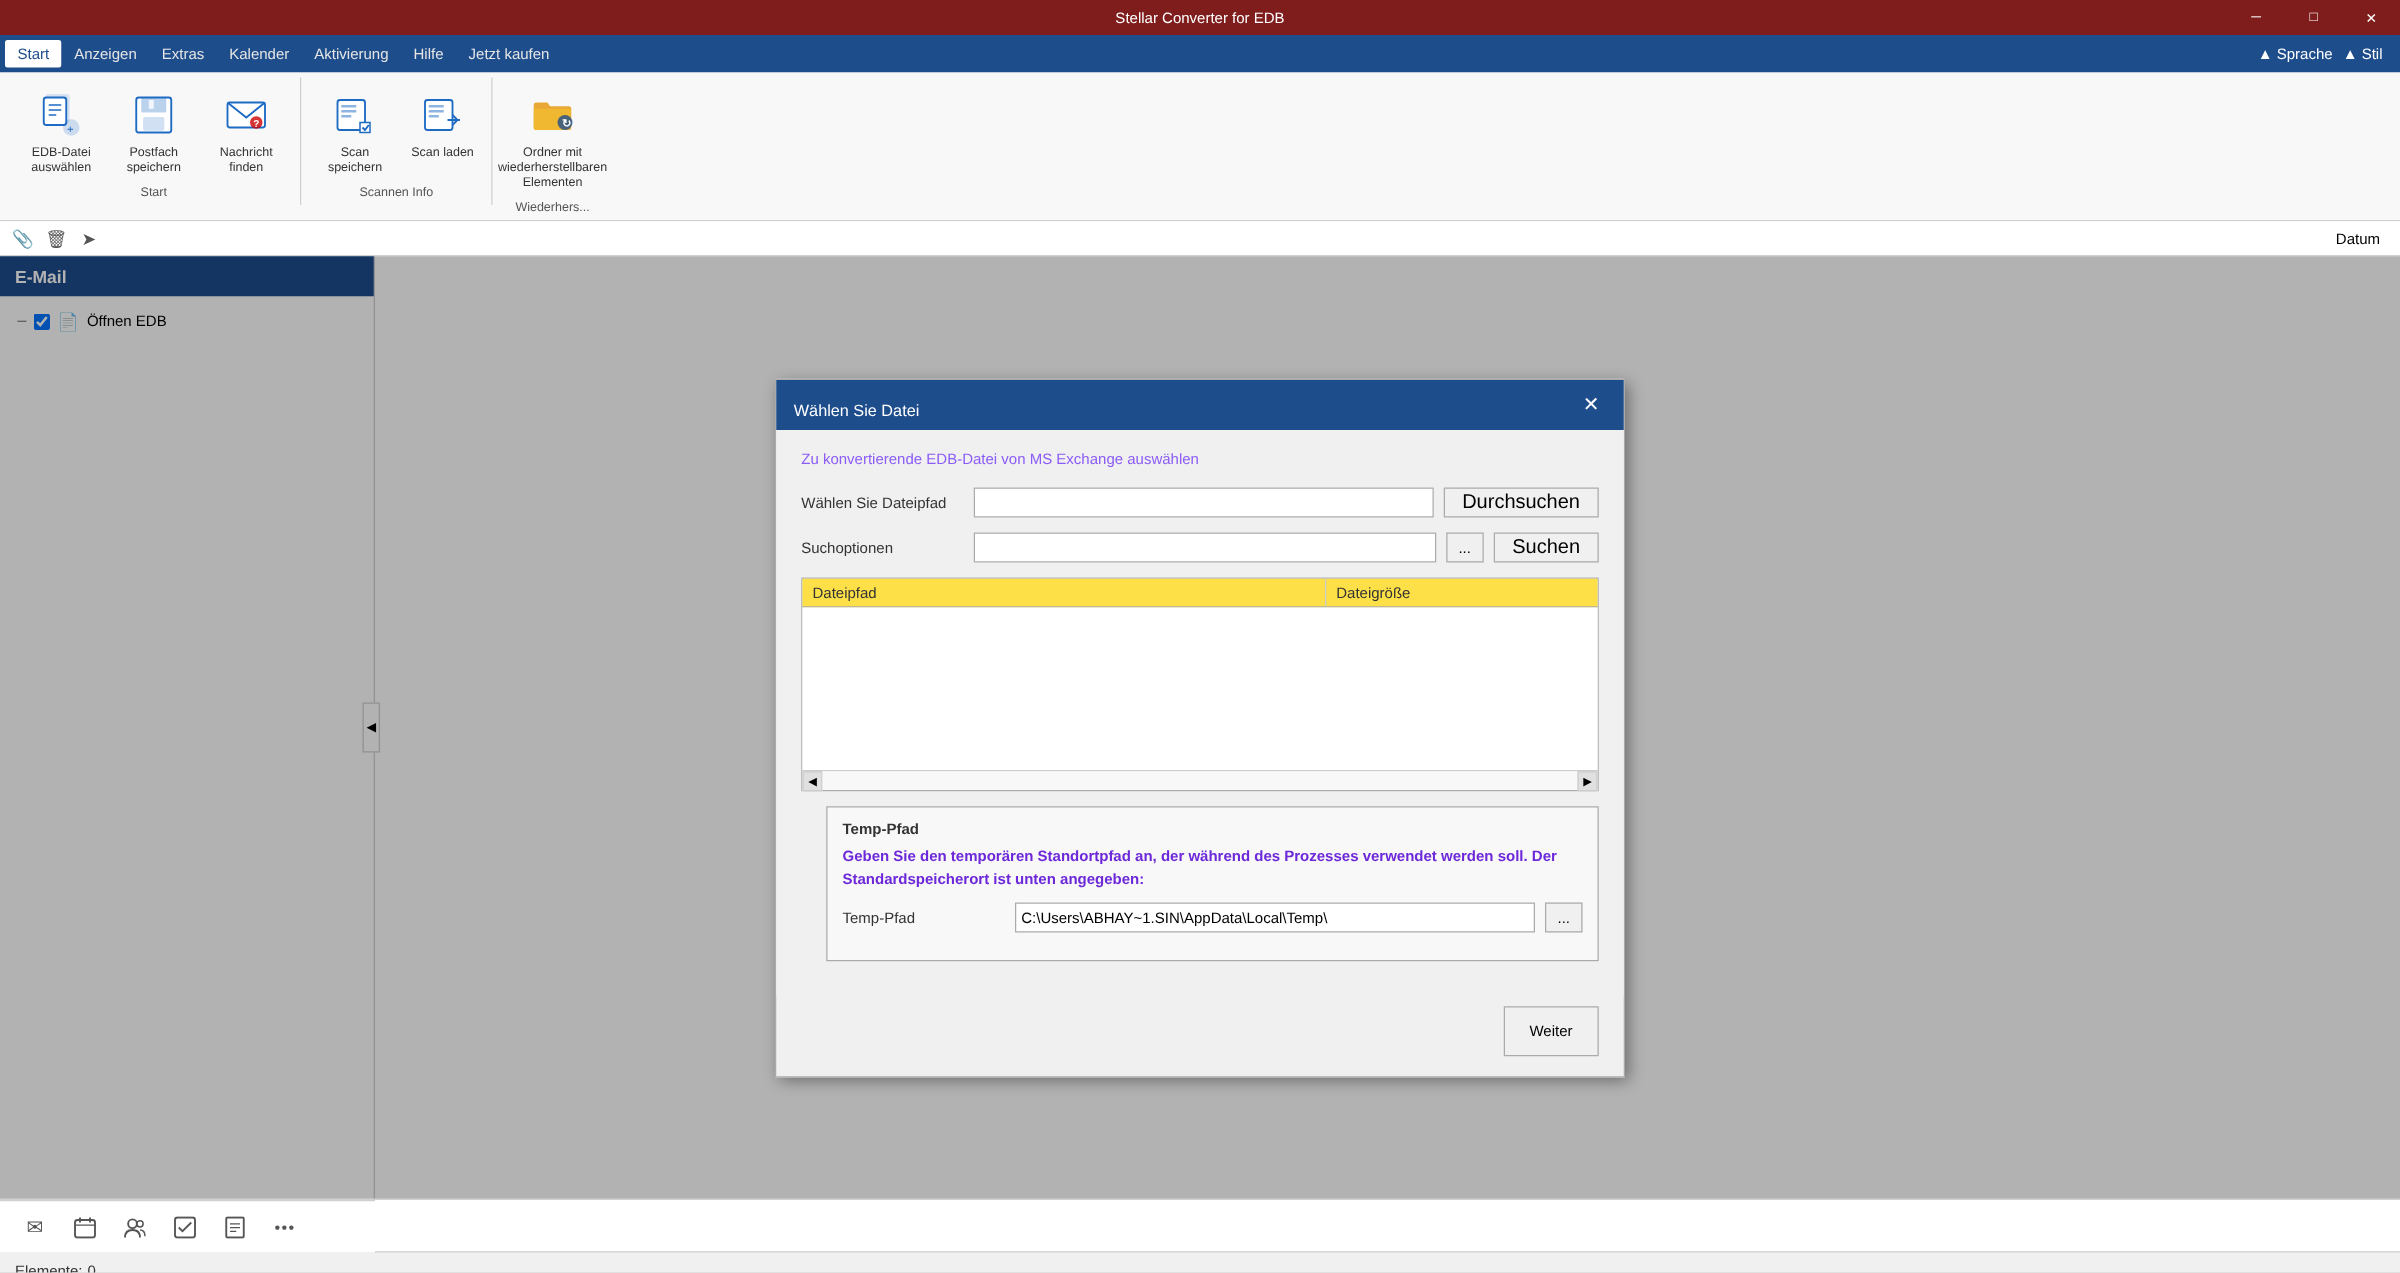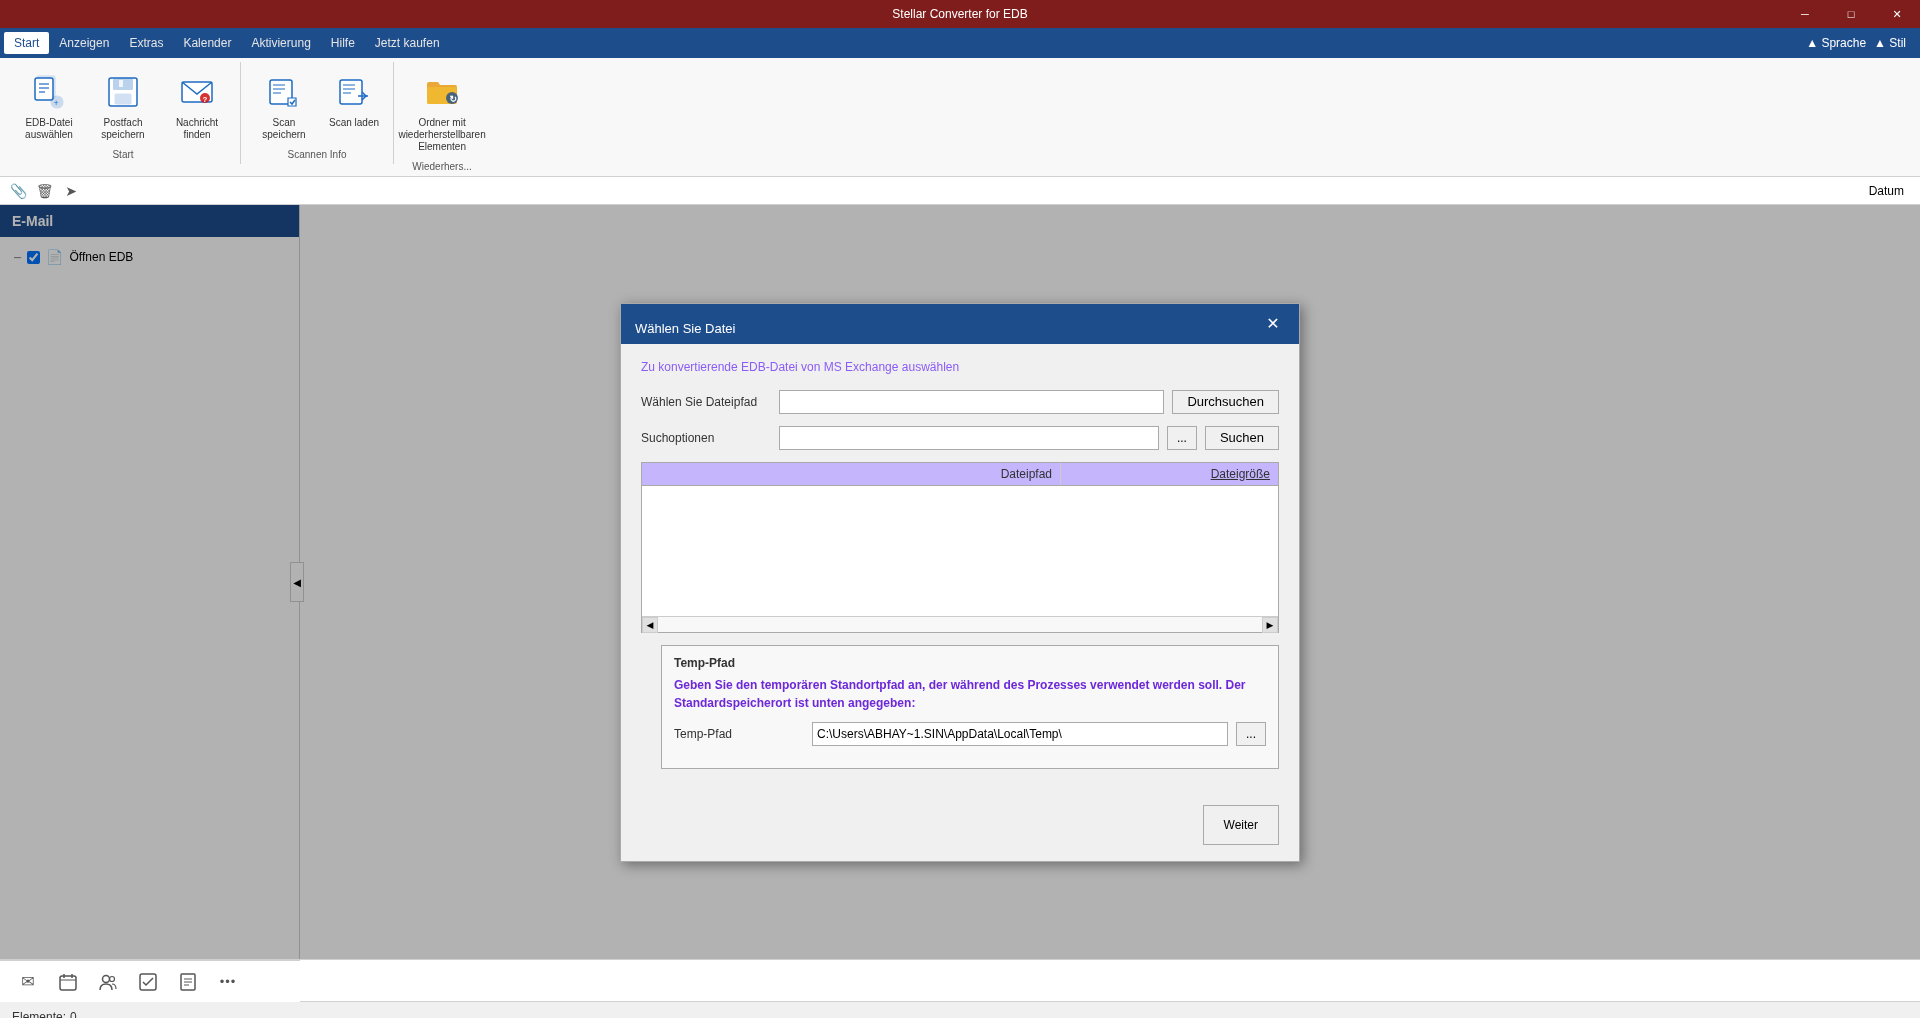--- a/index.html
+++ b/index.html
@@ -284,21 +284,21 @@
       background: white;
       padding: 0 4px;
       font-size: 12px;
       outline: none;
     }
     .btn {
       height: 24px;
       padding: 0 14px;
       background: #f0f0f0;
       border: 1px solid #aaa;
-      font-size: 13px;
+      font-size: 16px;
       cursor: pointer;
       white-space: nowrap;
     }
     .btn-small {
       height: 24px;
       width: 30px;
       padding: 0;
       background: #f0f0f0;
       border: 1px solid #aaa;
       font-size: 12px;
@@ -309,32 +309,31 @@
     }
 
     
     .file-table {
       border: 1px solid #aaa;
       background: white;
       margin-bottom: 12px;
     }
     .file-table-header {
       display: flex;
-      background: #c4b5fd;
+      background: #fde047;
       border-bottom: 1px solid #aaa;
-      text-align: right;
     }
     .file-table-col {
       padding: 4px 8px;
       font-size: 12px;
       color: #333;
       border-right: 1px solid #ccc;
     }
     .file-table-col:first-child { flex: 2; }
-    .file-table-col:last-child { flex: 1; border-right: none; text-decoration: underline; }
+    .file-table-col:last-child { flex: 1; border-right: none; }
     .file-table-body {
       height: 130px;
       overflow: hidden;
       background: white;
     }
     .file-table-scroll {
       height: 16px;
       display: flex;
       border-top: 1px solid #ccc;
       background: #f0f0f0;

